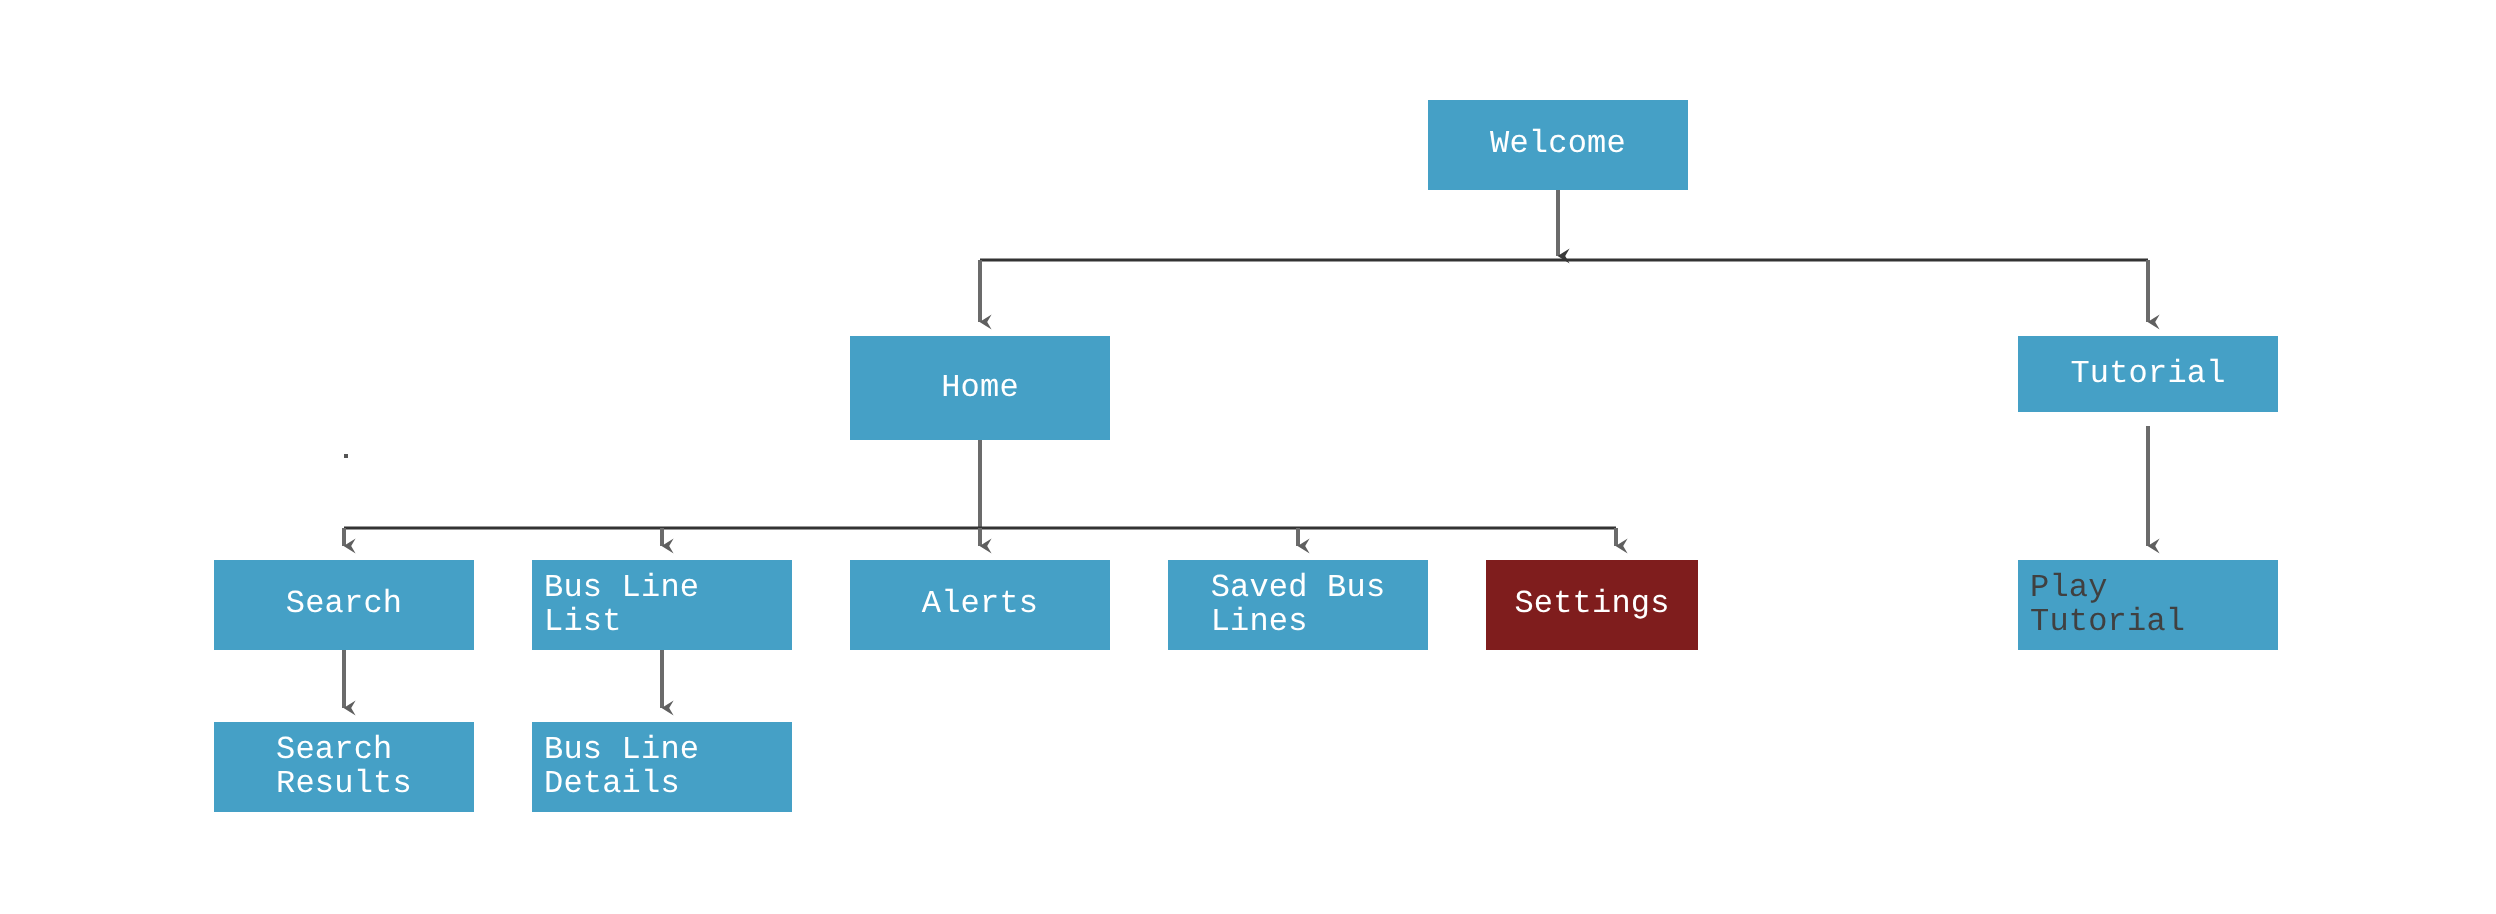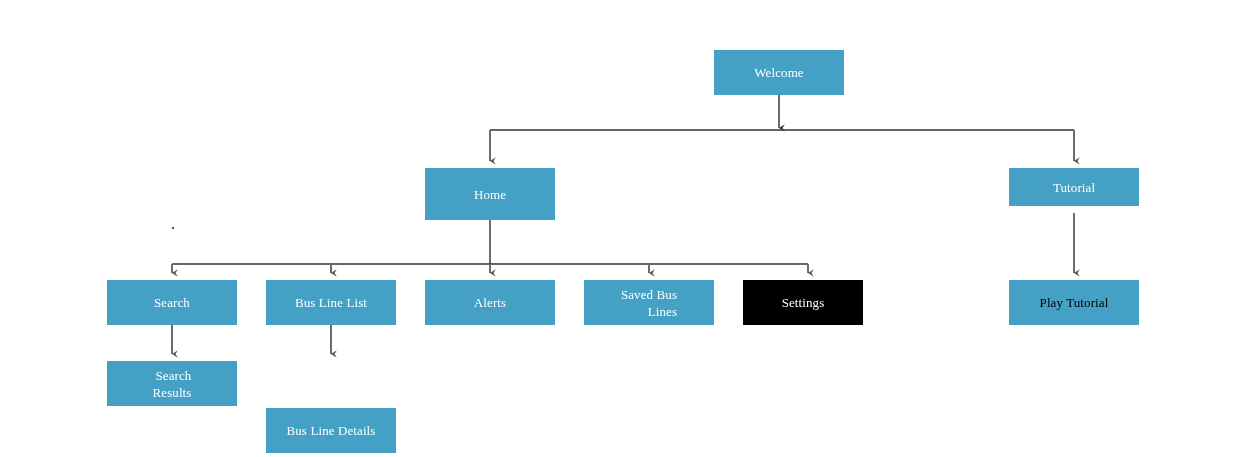--- a/index.html
+++ b/index.html
@@ -26,24 +26,24 @@
     width: 1248px;
     height: 457px;
     pointer-events: none;
   }
   .node {
     position: absolute;
     box-sizing: border-box;
     display: flex;
     align-items: center;
     justify-content: center;
-    text-align: right;
+    text-align: left;
     color: #ffffff;
-    font-family: Liberation Serif, serif;
-    font-size: 13px;
+    font-family: Liberation Mono, monospace;
+    font-size: 16px;
     font-weight: 400;
     line-height: 17px;
     letter-spacing: 0.1px;
     padding: 2px 6px;
     white-space: pre-line;
     user-select: none;
   }
   .artifact-dot {
     position: absolute;
     width: 2px;
@@ -94,19 +94,19 @@
   <div class="artifact-dot" style="left:172px; top:227px;"></div>
 
   <div class="node" style="left: 714px; top: 50px; width: 130px; height: 45px; background: rgb(69, 160, 198); color: rgb(255, 255, 255);">Welcome</div>
   <div class="node" style="left: 425px; top: 168px; width: 130px; height: 52px; background: rgb(69, 160, 198); color: rgb(255, 255, 255);">Home</div>
   <div class="node" style="left: 1009px; top: 168px; width: 130px; height: 38px; background: rgb(69, 160, 198); color: rgb(255, 255, 255);">Tutorial</div>
   <div class="node" style="left: 107px; top: 280px; width: 130px; height: 45px; background: rgb(69, 160, 198); color: rgb(255, 255, 255);">Search</div>
   <div class="node" style="left: 425px; top: 280px; width: 130px; height: 45px; background: rgb(69, 160, 198); color: rgb(255, 255, 255);">Alerts</div>
   <div class="node" style="left: 266px; top: 280px; width: 130px; height: 45px; background: rgb(69, 160, 198); color: rgb(255, 255, 255);">Bus Line List</div>
   <div class="node" style="left: 584px; top: 280px; width: 130px; height: 45px; background: rgb(69, 160, 198); color: rgb(255, 255, 255);">Saved Bus
 Lines</div>
-  <div class="node" style="left: 743px; top: 280px; width: 120px; height: 45px; background: #000000; color: rgb(255, 255, 255);">Settings</div>
-  <div class="node" style="left: 1009px; top: 280px; width: 130px; height: 45px; background: rgb(69, 160, 198); color: #000000;">Play Tutorial</div>
+  <div class="node" style="left: 743px; top: 280px; width: 106px; height: 45px; background: #7f1d1d; color: rgb(255, 255, 255);">Settings</div>
+  <div class="node" style="left: 1009px; top: 280px; width: 130px; height: 45px; background: rgb(69, 160, 198); color: #404040;">Play Tutorial</div>
   <div class="node" style="left: 107px; top: 361px; width: 130px; height: 45px; background: rgb(69, 160, 198); color: rgb(255, 255, 255);">Search
 Results</div>
-  <div class="node" style="left: 266px; top: 361px; width: 130px; height: 45px; background: rgb(69, 160, 198); color: rgb(255, 255, 255); margin-top: 47px;">Bus Line Details</div>
+  <div class="node" style="left: 266px; top: 361px; width: 130px; height: 45px; background: rgb(69, 160, 198); color: rgb(255, 255, 255);">Bus Line Details</div>
 
 </div>
 
 </body></html>

